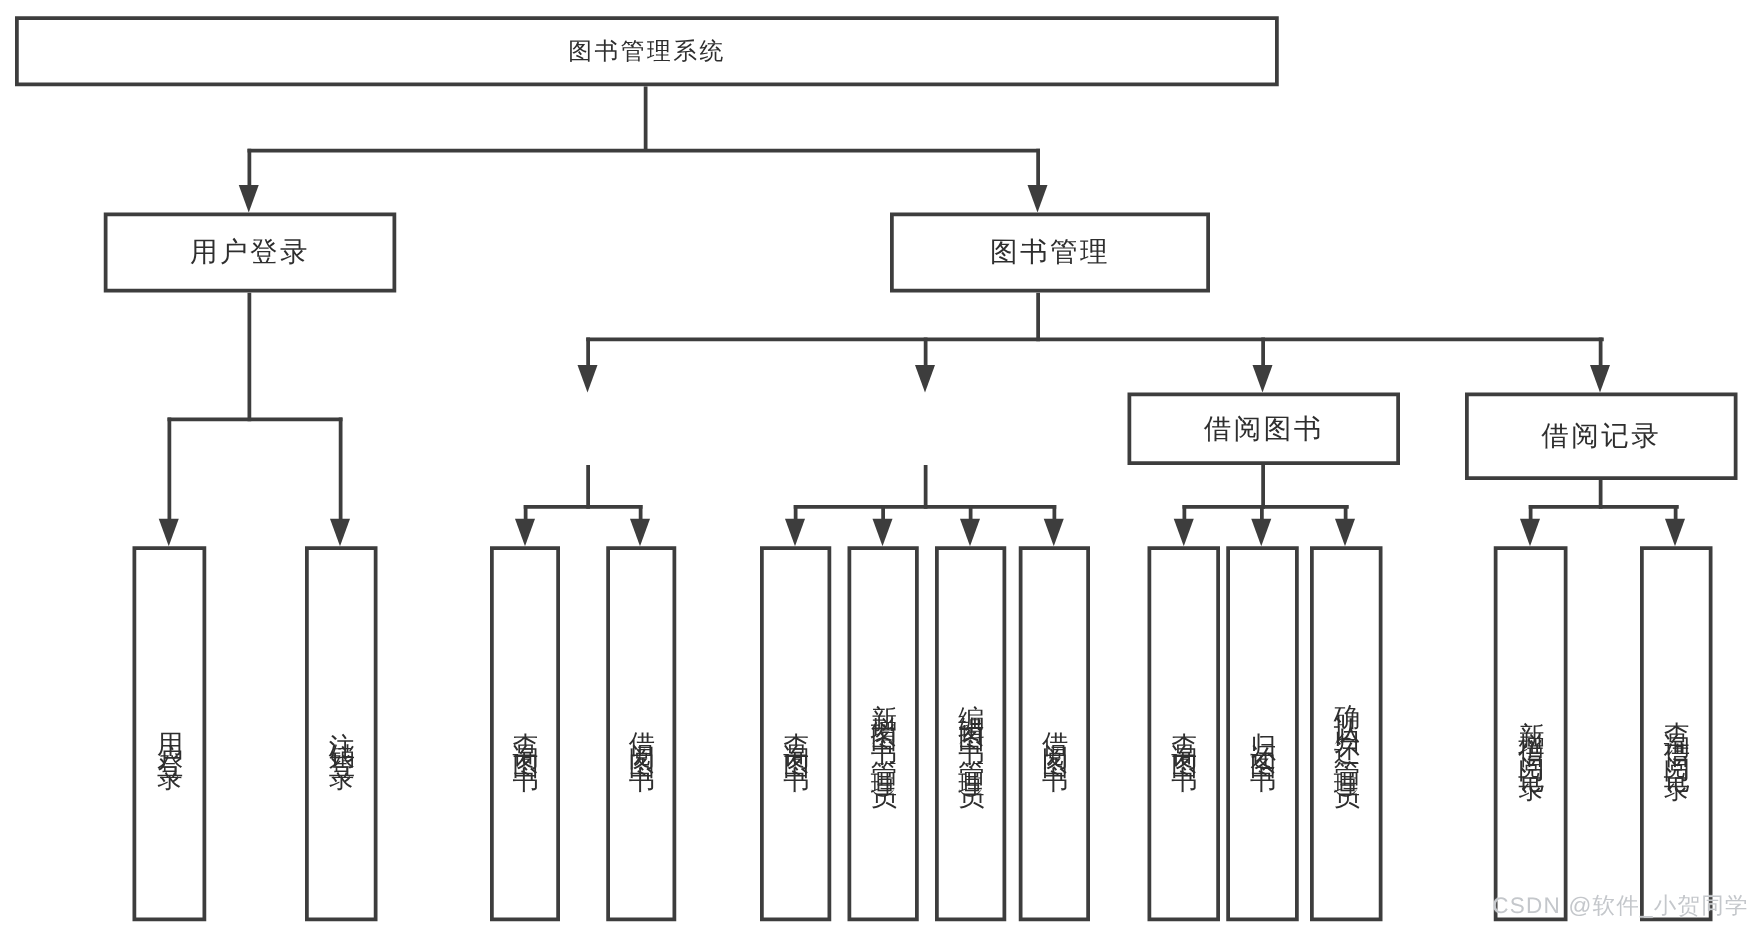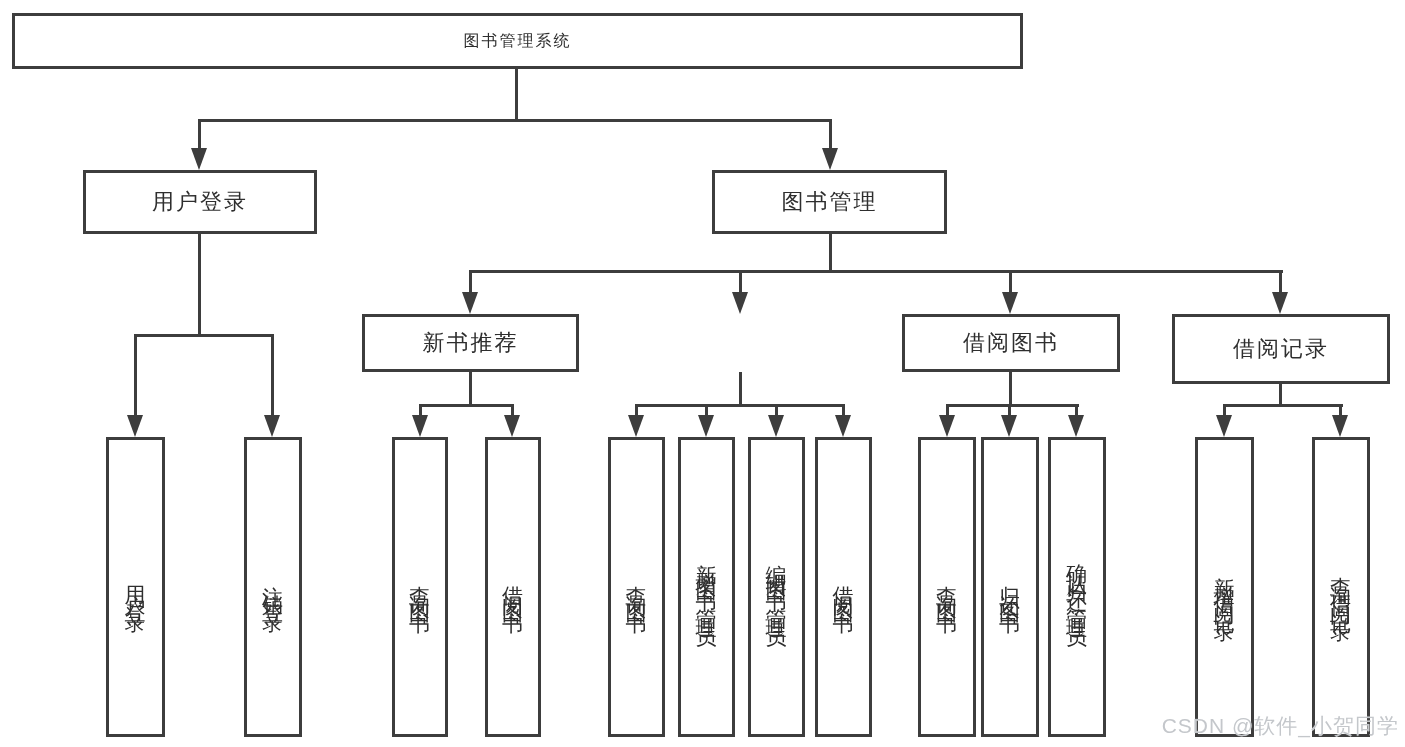--- a/index.html
+++ b/index.html
@@ -7,48 +7,47 @@
     position:relative;width:1405px;height:747px;background:#ffffff;overflow:hidden;
     font-family:"Liberation Sans","DejaVu Sans",sans-serif;color:#2e2e2e;
   }
   .box{
     position:absolute;box-sizing:border-box;background:#ffffff;
     border:3px solid #3d3d3d;
     display:flex;align-items:center;justify-content:center;
     font-size:22px;letter-spacing:2px;white-space:nowrap;
     z-index:2;
   }
-  .box.root{border-width:3px;font-size:16px;}
+  .box.root{border-width:3px;font-size:19px;}
   .box.leaf{
     writing-mode:vertical-rl;text-orientation:mixed;
     font-size:21px;letter-spacing:9px;line-height:1;white-space:normal;
   }
   .vline,.hline{position:absolute;background:#3d3d3d;z-index:1;}
   .arrowhead{
     position:absolute;width:0;height:0;z-index:1;
     border-left:8px solid transparent;border-right:8px solid transparent;
     border-top:22px solid #3d3d3d;
   }
   .watermark{
     position:absolute;right:6px;top:712px;z-index:6;
-    font-size:21px;color:#c4c7cb;letter-spacing:1px;
+    font-size:18px;color:#c4c7cb;letter-spacing:1px;
     text-shadow:0 0 1px #ffffff;
   }
 </style>
 </head>
 <body>
 
 <div class="canvas">
 
   <div class="box root" style="left:12px;top:13px;width:1011px;height:56px">图书管理系统</div>
 
   <div class="box" style="left:83px;top:170px;width:234px;height:64px">用户登录</div>
-  <div class="box" style="left:712px;top:170px;width:235px;height:64px">图书管理</div>
+  <div class="box" style="left:712px;top:170px;width:256px;height:64px">图书管理</div>
 
-  <div class="box" style="left:362px;top:314px;width:217px;height:58px">新书推荐</div>
   <div class="box" style="left:902px;top:314px;width:218px;height:58px">借阅图书</div>
   <div class="box" style="left:1172px;top:314px;width:218px;height:70px">借阅记录</div>
 
   <div class="box leaf" style="left:106px;top:437px;width:59px;height:300px">用户登录</div>
   <div class="box leaf" style="left:244px;top:437px;width:58px;height:300px">注销登录</div>
 
   <div class="box leaf" style="left:392px;top:437px;width:56px;height:300px">查询图书</div>
   <div class="box leaf" style="left:485px;top:437px;width:56px;height:300px">借阅图书</div>
 
   <div class="box leaf" style="left:608px;top:437px;width:57px;height:300px">查询图书</div>

